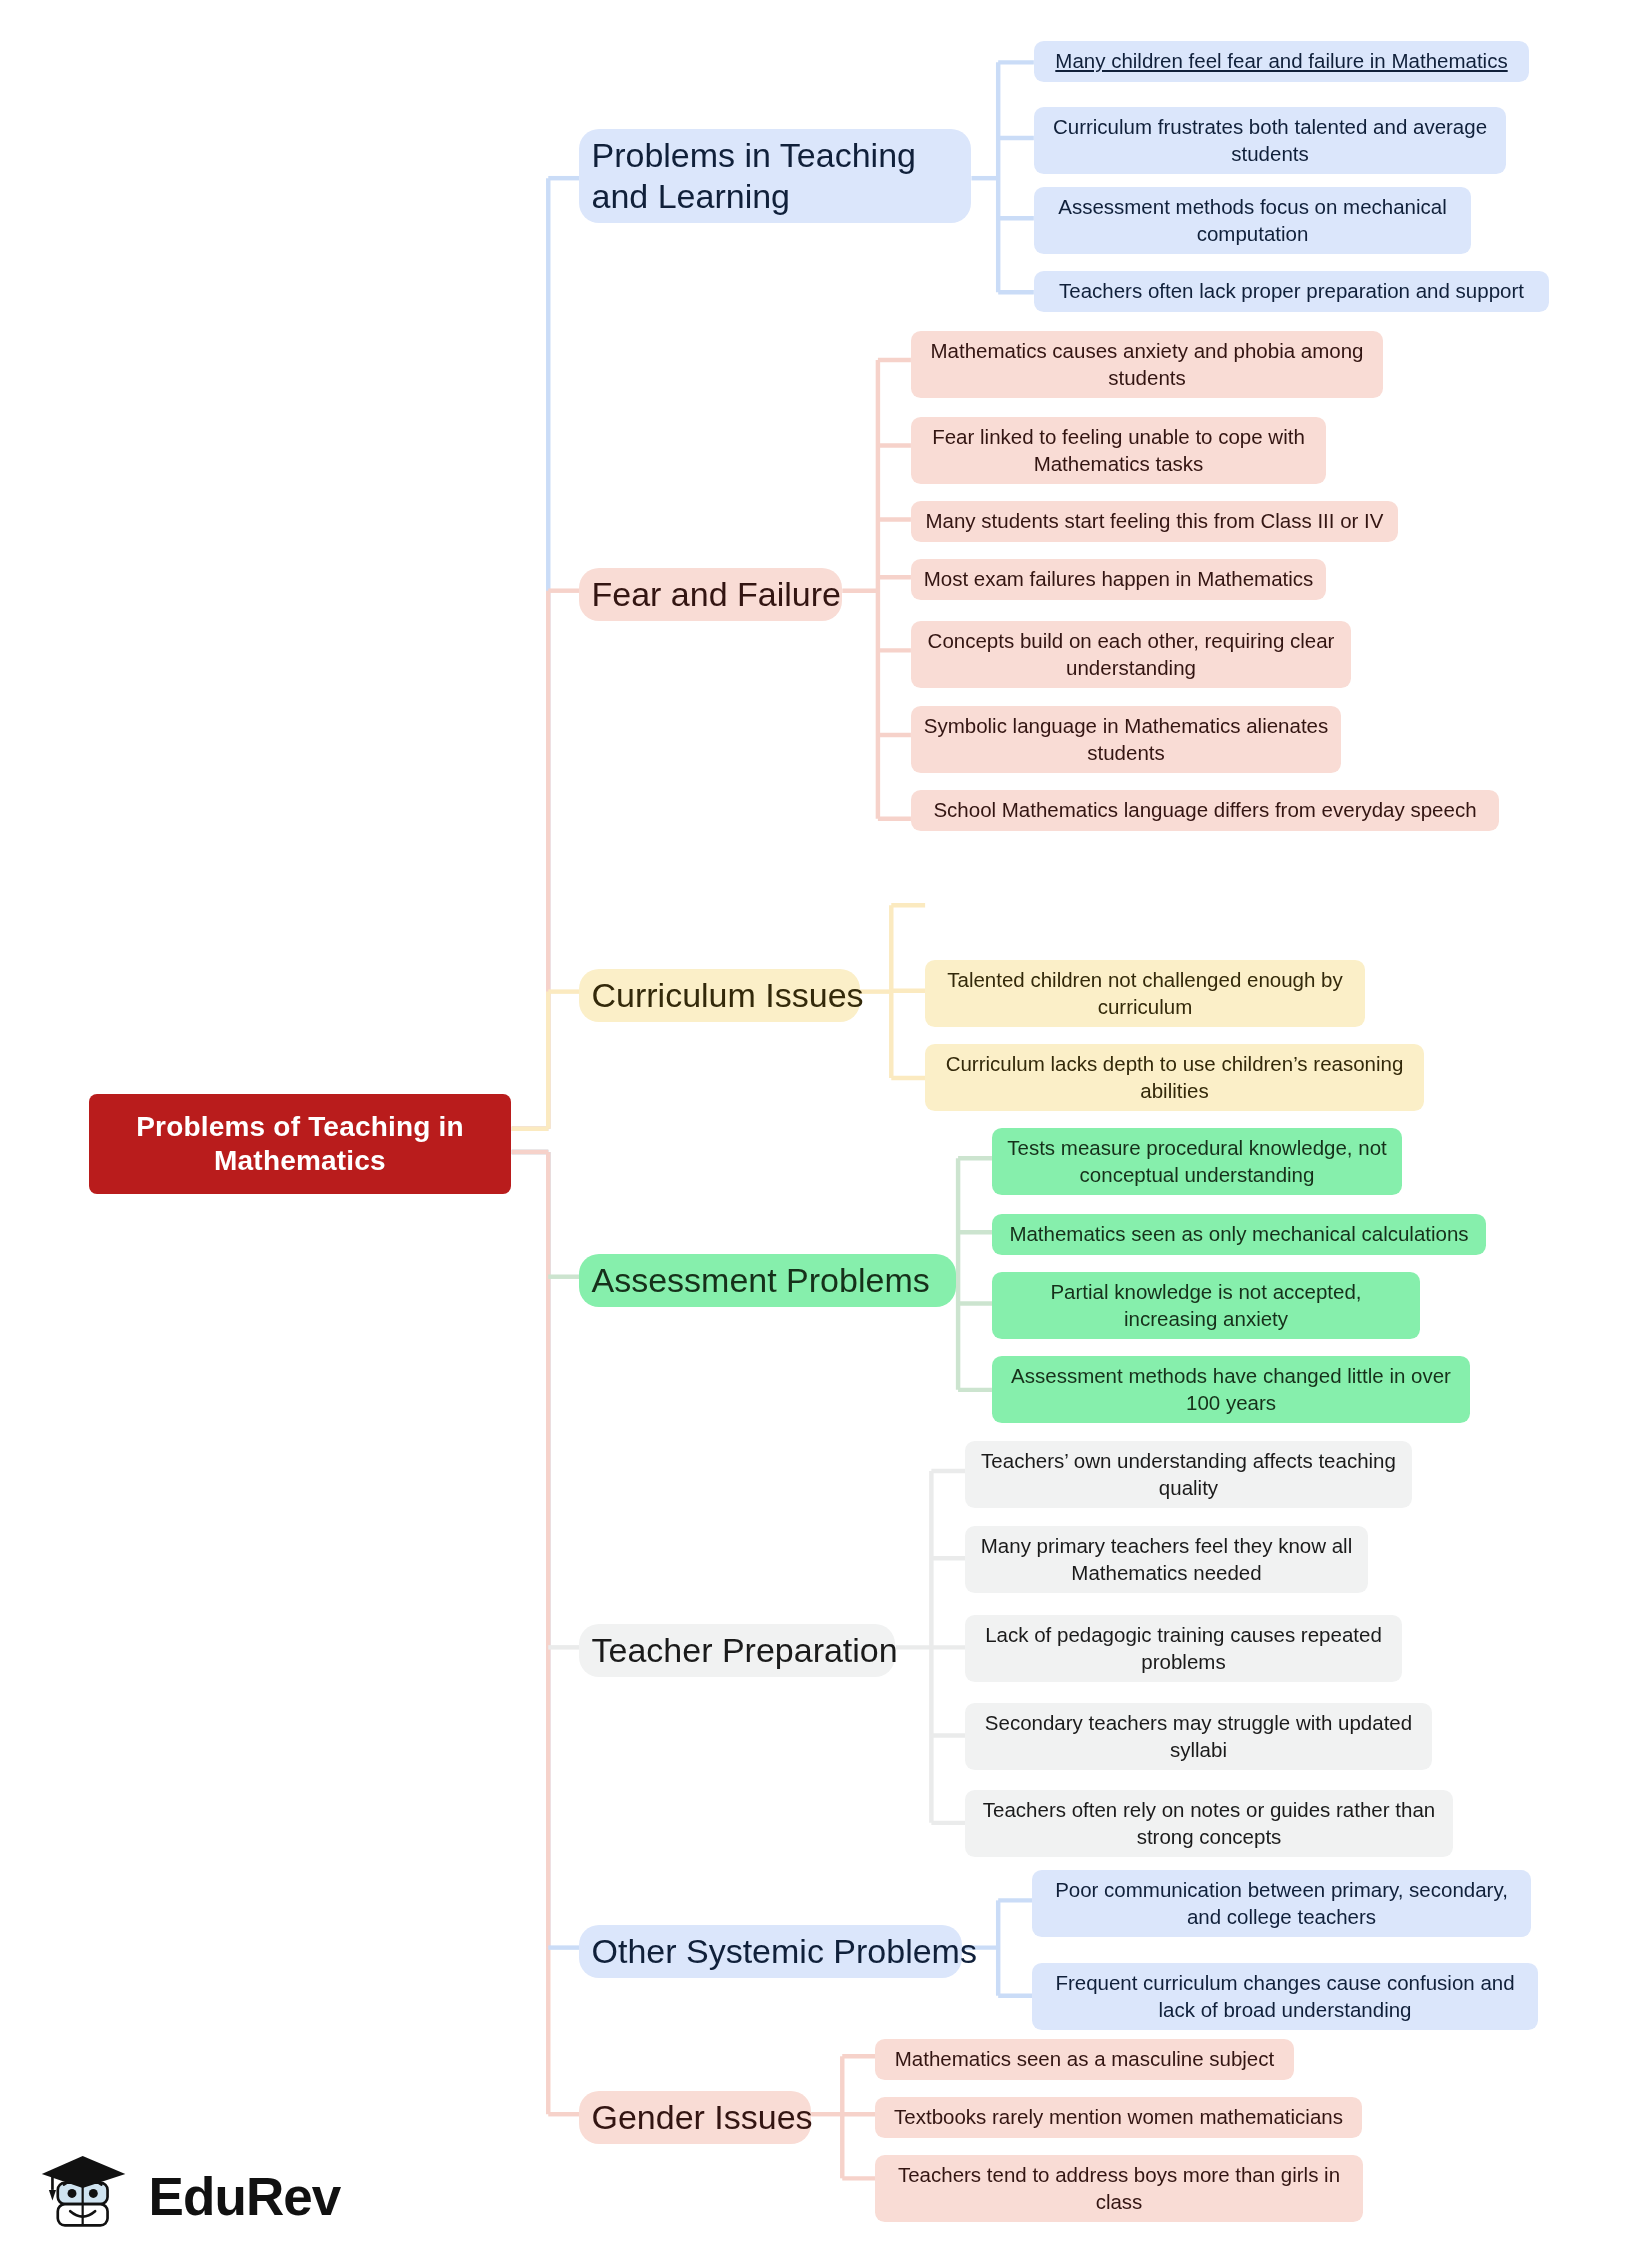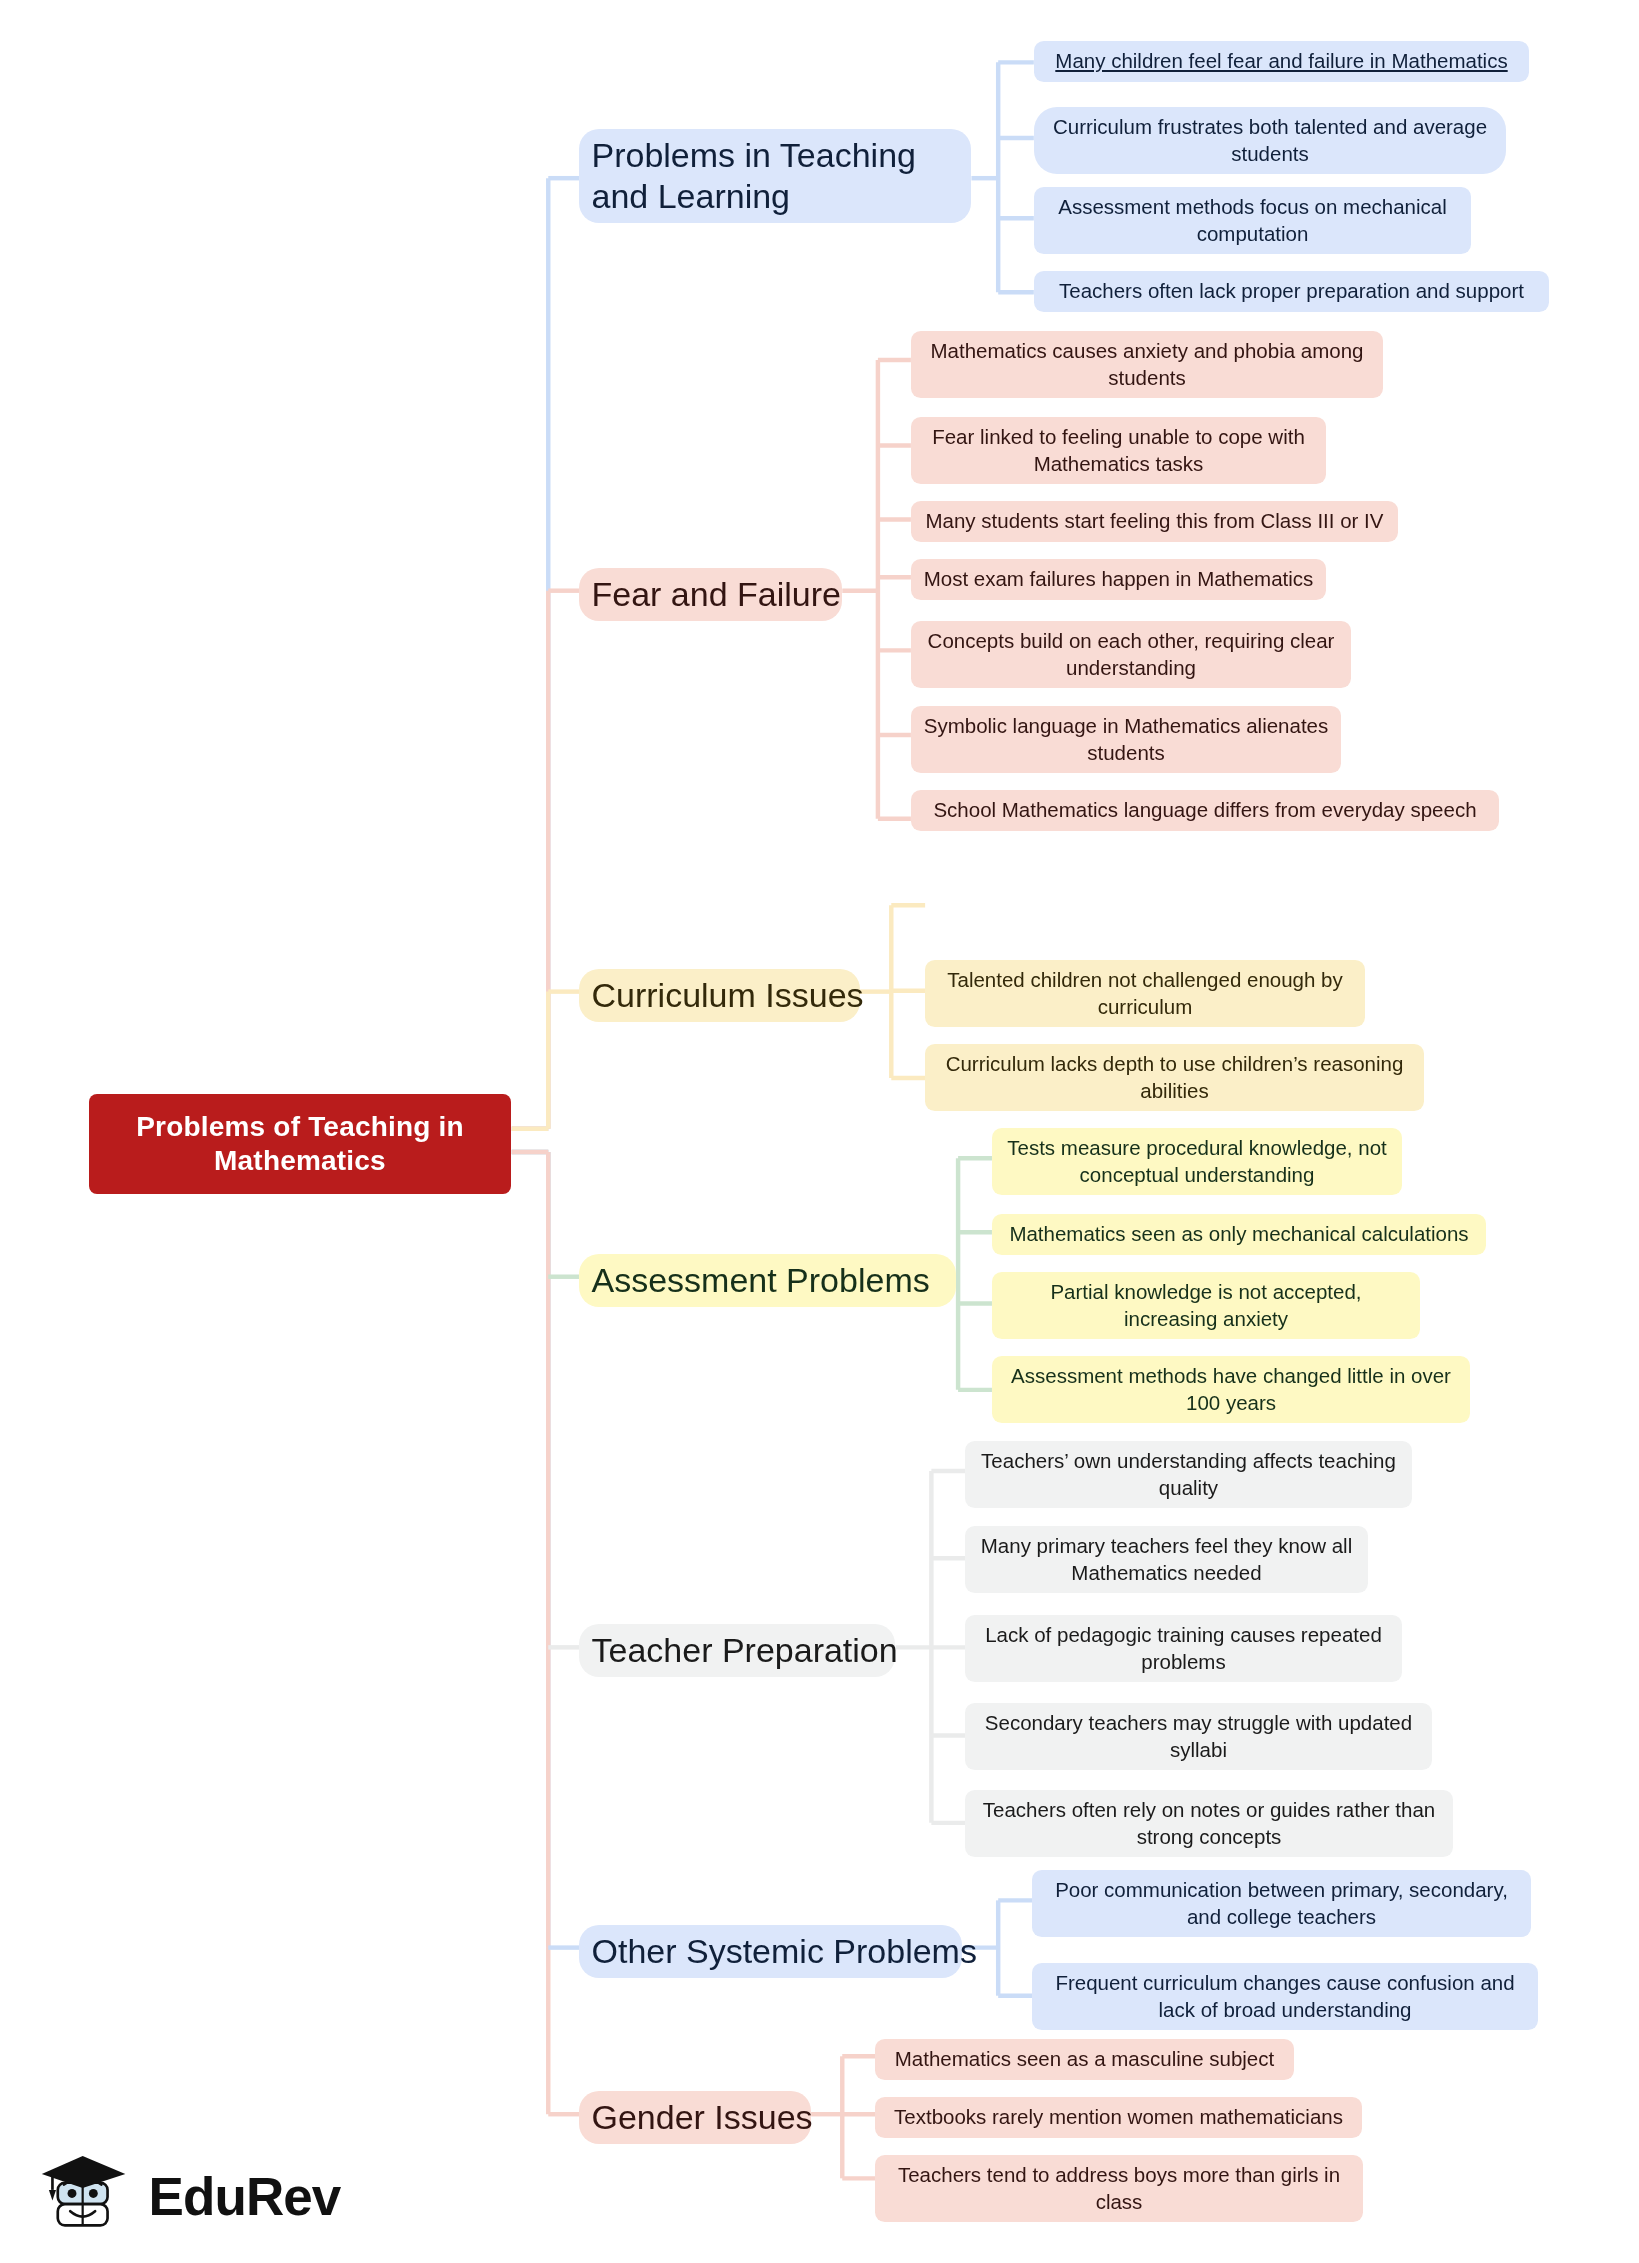--- a/index.html
+++ b/index.html
@@ -54,21 +54,21 @@
     padding:7.1px 12.5px;
     text-align:center;
     font-size:20.5px;
     line-height:1.30;
   }
 
   
   .c-blue   {background:#dbe6fb;color:#10203a;}
   .c-pink   {background:#f9dcd5;color:#331512;}
   .c-yellow {background:#fbefc8;color:#33290a;}
-  .c-green  {background:#fef9c3;color:#16301a;}
+  .c-green  {background:#86efac;color:#16301a;}
   .c-gray   {background:#f1f2f2;color:#1b1b1b;}
 
   
   .logo{
     position:absolute;
     left:40px;top:2143px;
     width:294px;height:107px;
     display:flex;align-items:center;gap:12.5px;
   }
   .logo-mark{width:96px;height:96px;position:relative;flex:0 0 96px;}
@@ -164,21 +164,21 @@
       <path d="M945,2373 L982,2373" stroke="#f6d2ca"></path>
       <path d="M945,2445 L982,2445" stroke="#f6d2ca"></path>
     </g>
   </svg>
 
   <div class="root-node">Problems of Teaching in Mathematics</div>
 
   <div class="branch-node c-blue wrap" style="left:579px;top:129px;width:392px;">Problems in Teaching and Learning</div>
 
   <div class="leaf-node c-blue" style="left:1034px;top:41px;width:495px;text-decoration:underline;">Many children feel fear and failure in Mathematics</div>
-  <div class="leaf-node c-blue" style="left:1034px;top:107px;width:472px;border-radius:23px;">Curriculum frustrates both talented and average students</div>
+  <div class="leaf-node c-blue" style="left:1034px;top:107px;width:472px;">Curriculum frustrates both talented and average students</div>
   <div class="leaf-node c-blue" style="left:1034px;top:187px;width:437px;">Assessment methods focus on mechanical computation</div>
   <div class="leaf-node c-blue" style="left:1034px;top:271px;width:515px;">Teachers often lack proper preparation and support</div>
 
   <div class="branch-node c-pink" style="left:579px;top:568px;width:263px;">Fear and Failure</div>
 
   <div class="leaf-node c-pink" style="left:911px;top:331px;width:472px;">Mathematics causes anxiety and phobia among students</div>
   <div class="leaf-node c-pink" style="left:911px;top:417px;width:415px;">Fear linked to feeling unable to cope with Mathematics tasks</div>
   <div class="leaf-node c-pink" style="left:911px;top:501px;width:487px;">Many students start feeling this from Class III or IV</div>
   <div class="leaf-node c-pink" style="left:911px;top:559px;width:415px;">Most exam failures happen in Mathematics</div>
   <div class="leaf-node c-pink" style="left:911px;top:621px;width:440px;">Concepts build on each other, requiring clear understanding</div>

